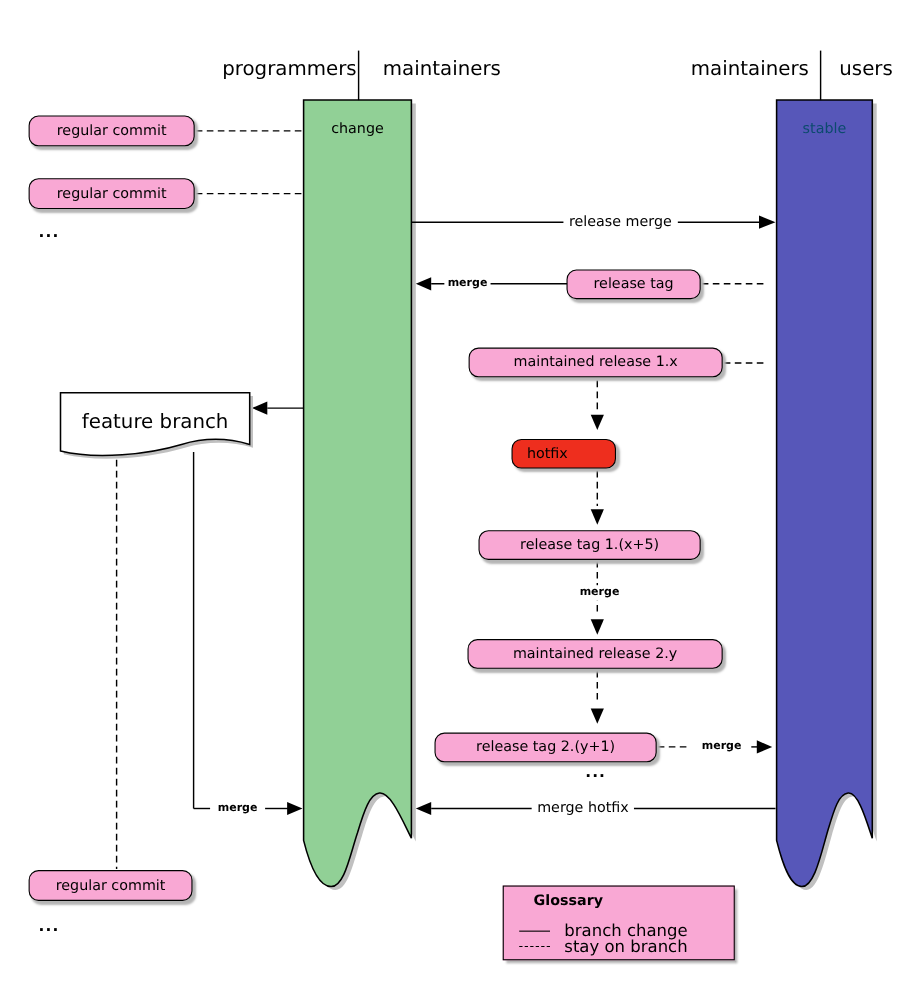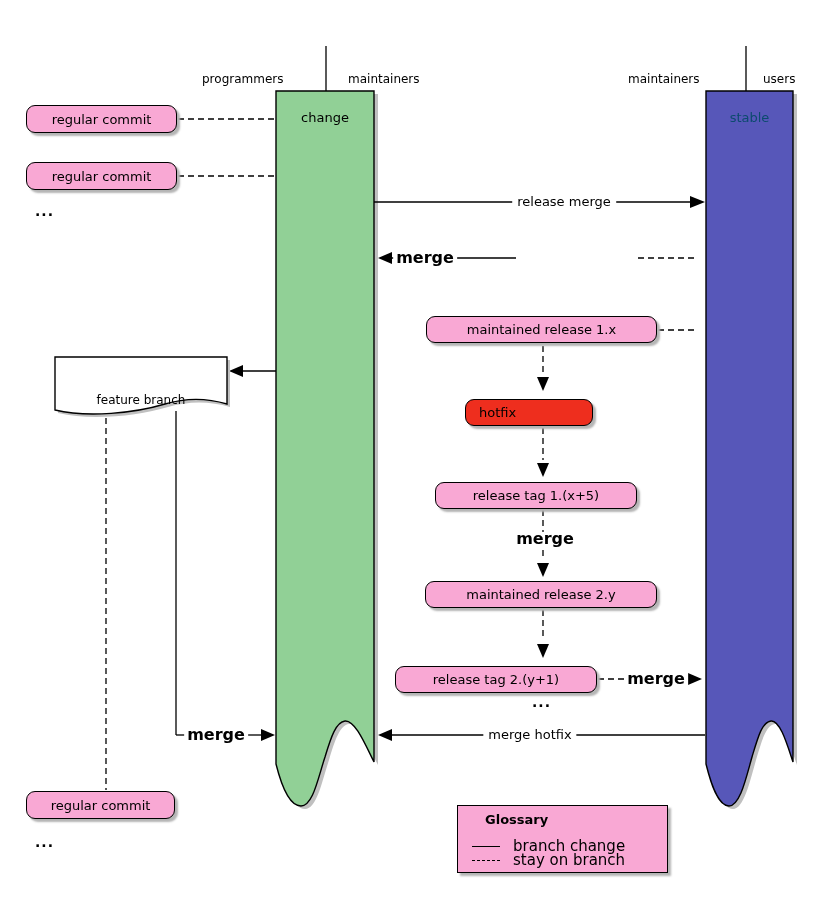--- a/index.html
+++ b/index.html
@@ -2,25 +2,25 @@
 <html><head>
 <meta charset="utf-8">
 <style>
   html,body{margin:0;padding:0;background:#fff;}
   #canvas{
     position:relative;width:830px;height:910px;background:#ffffff;
     font-family:"DejaVu Sans","Liberation Sans",sans-serif;color:#000;
     overflow:hidden;
   }
   svg{position:absolute;left:0;top:0;}
-  .lbl{position:absolute;font-size:12px;white-space:nowrap;line-height:16px;margin-top:16px;}
+  .lbl{position:absolute;font-size:18px;white-space:nowrap;line-height:16px;}
   .band-label{position:absolute;font-size:13px;text-align:center;line-height:16px;}
   .online{position:absolute;font-size:13px;line-height:16px;background:#fff;
     padding:0 5px;transform:translateX(-50%);white-space:nowrap;}
-  .mergelbl{position:absolute;font-size:16px;font-weight:bold;line-height:14px;
+  .mergelbl{position:absolute;font-size:10px;font-weight:bold;line-height:14px;
     background:#fff;padding:0 3px;transform:translateX(-50%);white-space:nowrap;}
   .dots{position:absolute;font-size:14px;font-weight:bold;letter-spacing:1px;line-height:16px;}
   .nodebox{
     position:absolute;background:#f9a8d4;border:1.4px solid #000;border-radius:9px;
     box-shadow:3px 3px 2px #b5b5b5;display:flex;align-items:center;justify-content:center;
     font-size:13px;white-space:nowrap;box-sizing:border-box;
   }
   .hotfix{background:#ee2e1e;justify-content:flex-start;padding-left:13px;}
   .glossary{
     position:absolute;left:457px;top:805px;width:211px;height:68px;background:#f9a8d4;
@@ -98,22 +98,23 @@
   <span class="lbl" style="left:202px;top:55px;">programmers</span>
   <span class="lbl" style="left:348px;top:55px;">maintainers</span>
   <span class="lbl" style="left:628px;top:55px;">maintainers</span>
   <span class="lbl" style="left:763px;top:55px;">users</span>
 
   <span class="band-label" style="left:276px;top:110px;width:98px;">change</span>
   <span class="band-label" style="left:706px;top:110px;width:87px;color:#0c4a6e;">stable</span>
 
   <div class="nodebox" style="left:26px;top:105px;width:151px;height:28px;">regular commit</div>
   <div class="nodebox" style="left:26px;top:162px;width:151px;height:28px;">regular commit</div>
+  <div class="nodebox" style="left:515px;top:245px;width:122px;height:27px;">release tag</div>
   <div class="nodebox" style="left:426px;top:316px;width:231px;height:27px;">maintained release 1.x</div>
-  <div class="nodebox hotfix" style="left:465px;top:399px;width:128px;height:27px;">hotfix</div>
+  <div class="nodebox hotfix" style="left:465px;top:399px;width:95px;height:27px;">hotfix</div>
   <div class="nodebox" style="left:435px;top:482px;width:202px;height:27px;">release tag 1.(x+5)</div>
   <div class="nodebox" style="left:425px;top:581px;width:232px;height:27px;">maintained release 2.y</div>
   <div class="nodebox" style="left:395px;top:666px;width:202px;height:27px;">release tag 2.(y+1)</div>
   <div class="nodebox" style="left:26px;top:791px;width:149px;height:28px;">regular commit</div>
 
   <span class="lbl" style="left:141px;top:376px;transform:translateX(-50%);">feature branch</span>
 
   <span class="online" style="left:564px;top:194px;">release merge</span>
   <span class="mergelbl" style="left:425px;top:251px;">merge</span>
   <span class="mergelbl" style="left:545px;top:532px;">merge</span>

